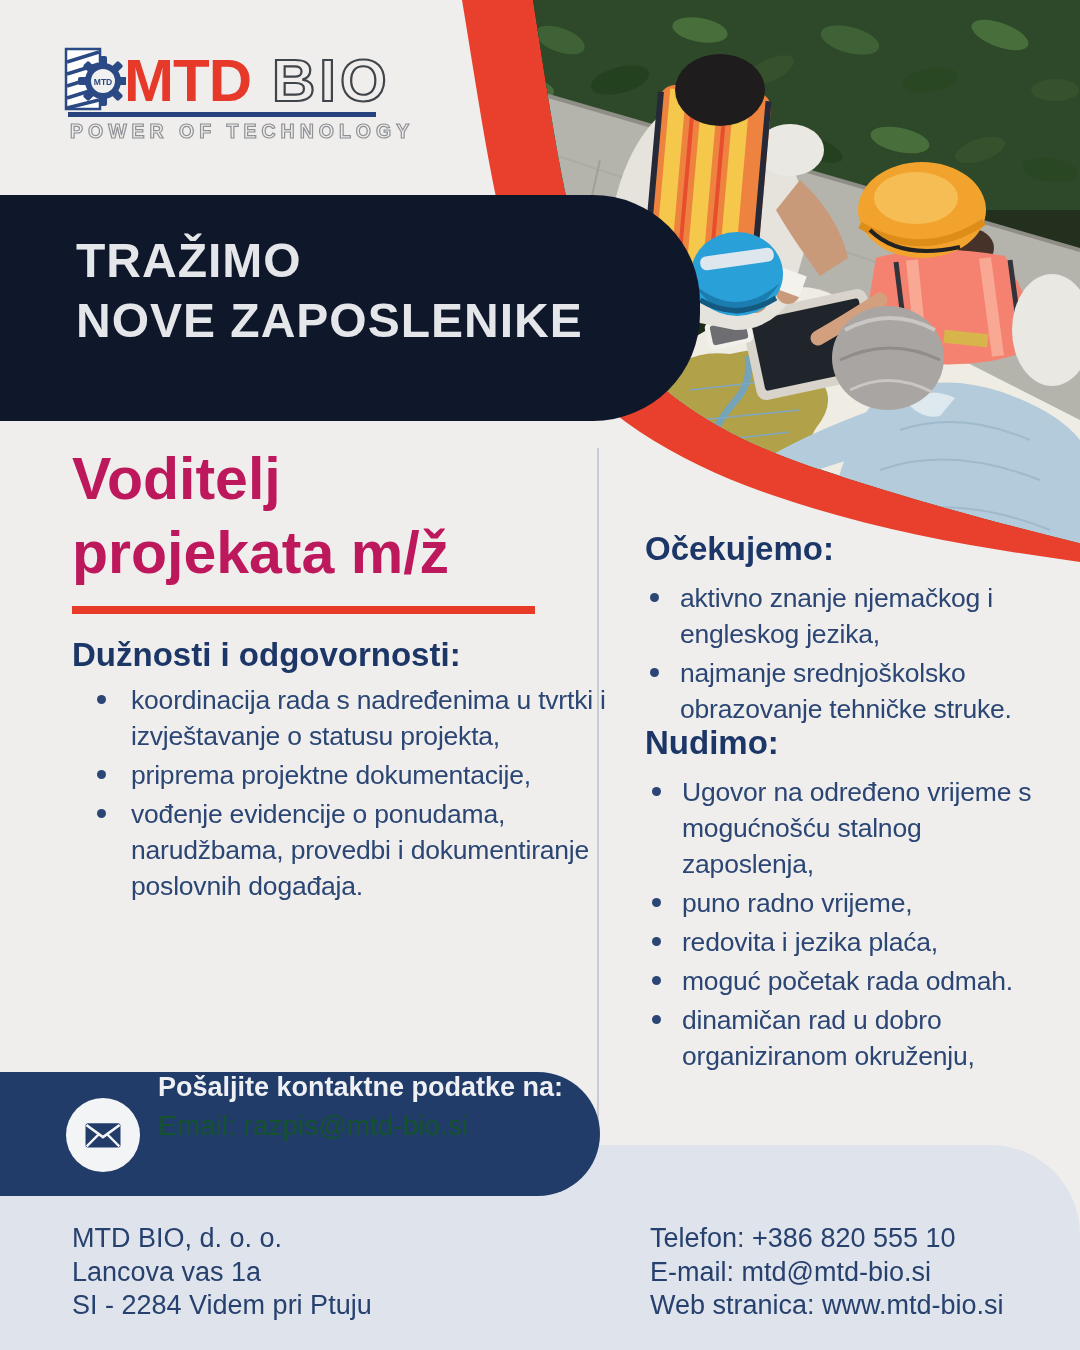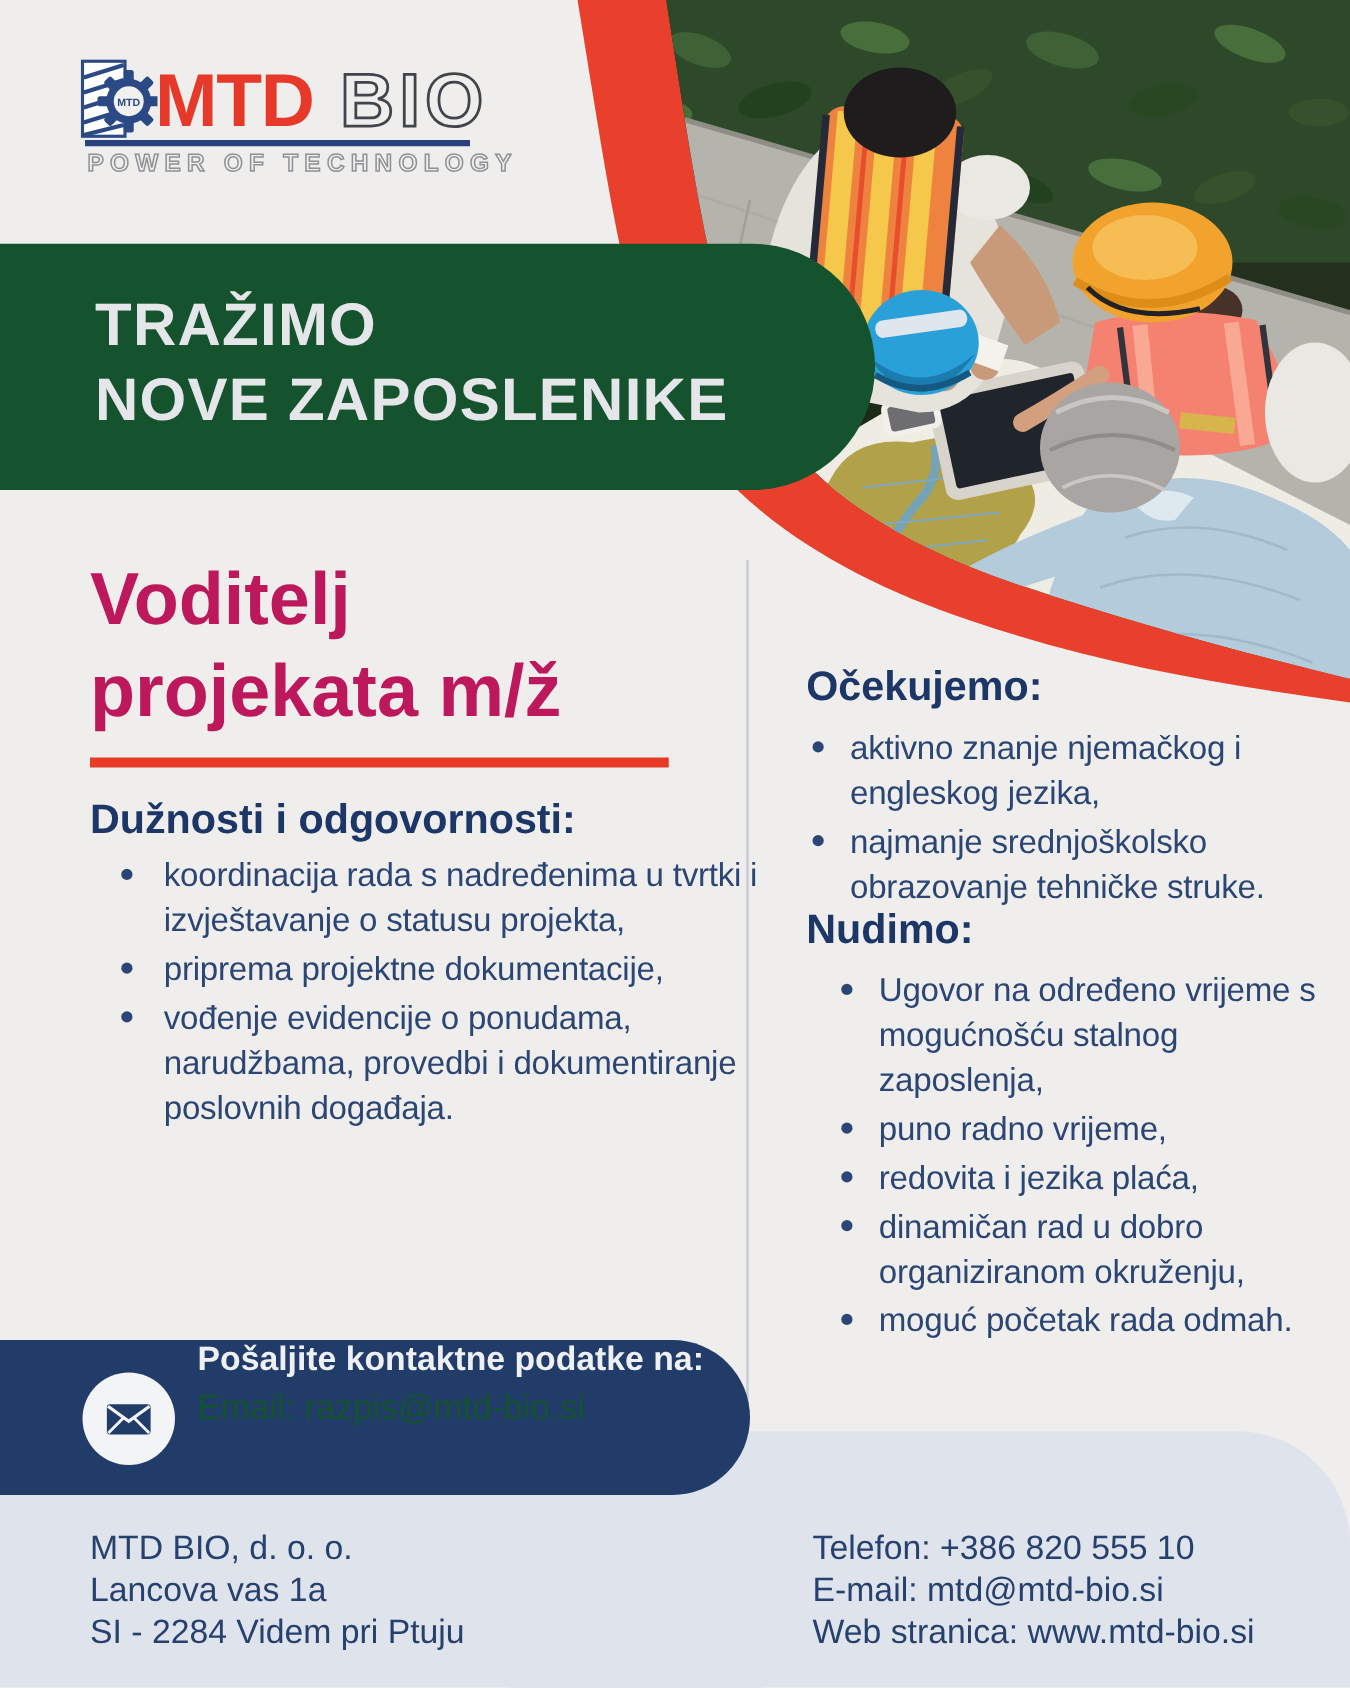--- a/index.html
+++ b/index.html
@@ -7,22 +7,22 @@
     width:1080px;height:1350px;position:relative;overflow:hidden;
     background:#efeeec;color:#2b4674;
     font-family:"Liberation Sans", sans-serif;
   }
   .abs{position:absolute}
 
   
   #photo-svg{position:absolute;top:0;left:0;width:1080px;height:620px;z-index:1}
 
   
-  #hero{position:absolute;top:195px;left:0;width:700px;height:197px;
-    background:#14532d;border-radius:0 107px 107px 0;z-index:5}
+  #hero{position:absolute;top:195px;left:0;width:700px;height:226px;
+    background:#0f172a;border-radius:0 107px 107px 0;z-index:5}
   #hero .hero-text{padding:36px 0 0 76px;font-size:48px;font-weight:700;
     letter-spacing:1px;color:#e4e6ea;line-height:60px}
 
   
   #logo{z-index:6}
   #logo-emblem{left:64px;top:44px}
   #logo-mtd{left:124px;top:46px;font-size:60px;font-weight:800;letter-spacing:-1px;color:#e6392a}
   #logo-bio{left:272px;top:46px;font-size:60px;font-weight:600;letter-spacing:4px;
     color:transparent;-webkit-text-stroke:2.2px #40444b}
   #logo-rule{left:68px;top:112px;width:308px;height:5px;background:#27427c}
@@ -40,21 +40,21 @@
   #expect-h{left:645px;top:530px}
   #offer-h{left:645px;top:724px}
 
   ul.blt{list-style:none;margin:0;padding:0;z-index:3}
   ul.blt li{position:relative;padding-left:36px;font-size:26.5px;line-height:36px;
     letter-spacing:-0.2px;white-space:pre-line;margin-bottom:3px;color:#2b4674}
   ul.blt li::before{content:"";position:absolute;left:2px;top:13px;width:9px;height:9px;
     border-radius:50%;background:#2b4674}
   #duties-list{left:95px;top:682px;width:530px}
   #expect-list{left:650px;top:580px;width:408px}
-  #offer-list{left:673px;top:774px;width:408px}
+  #offer-list{left:652px;top:774px;width:408px}
   #expect-list li, #offer-list li{padding-left:30px}
   #expect-list li::before, #offer-list li::before{left:0}
 
   
   #divider{left:597px;top:448px;width:2px;height:698px;background:#c7ccd5;z-index:2}
 
   
   #footer-panel{left:0;top:1145px;width:1080px;height:205px;background:#dfe3ec;
     border-radius:0 90px 0 0;z-index:2}
 
@@ -259,23 +259,23 @@
   <li>najmanje srednjoškolsko
 obrazovanje tehničke struke.</li>
 </ul>
 
 <div class="abs sec-h" id="offer-h">Nudimo:</div>
 <ul class="abs blt" id="offer-list">
   <li>Ugovor na određeno vrijeme s
 mogućnošću stalnog zaposlenja,</li>
   <li>puno radno vrijeme,</li>
   <li>redovita i jezika plaća,</li>
+  <li>moguć početak rada odmah.</li>
   <li>dinamičan rad u dobro
 organiziranom okruženju,</li>
-  <li>moguć početak rada odmah.</li>
 </ul>
 
 <div class="abs" id="footer-panel"></div>
 
 <div class="abs" id="email-banner"></div>
 <div class="abs" id="email-circle">
   <svg width="40" height="40" viewBox="0 0 24 24">
     <rect x="1.5" y="5" width="21" height="14.5" rx="1.5" fill="#223c6a"></rect>
     <path d="M2,6 L12,13.2 L22,6" stroke="#f3f4f6" stroke-width="1.6" fill="none"></path>
     <path d="M2.2,18.8 L9.4,11.6 M21.8,18.8 L14.6,11.6" stroke="#f3f4f6" stroke-width="1.4" fill="none"></path>

